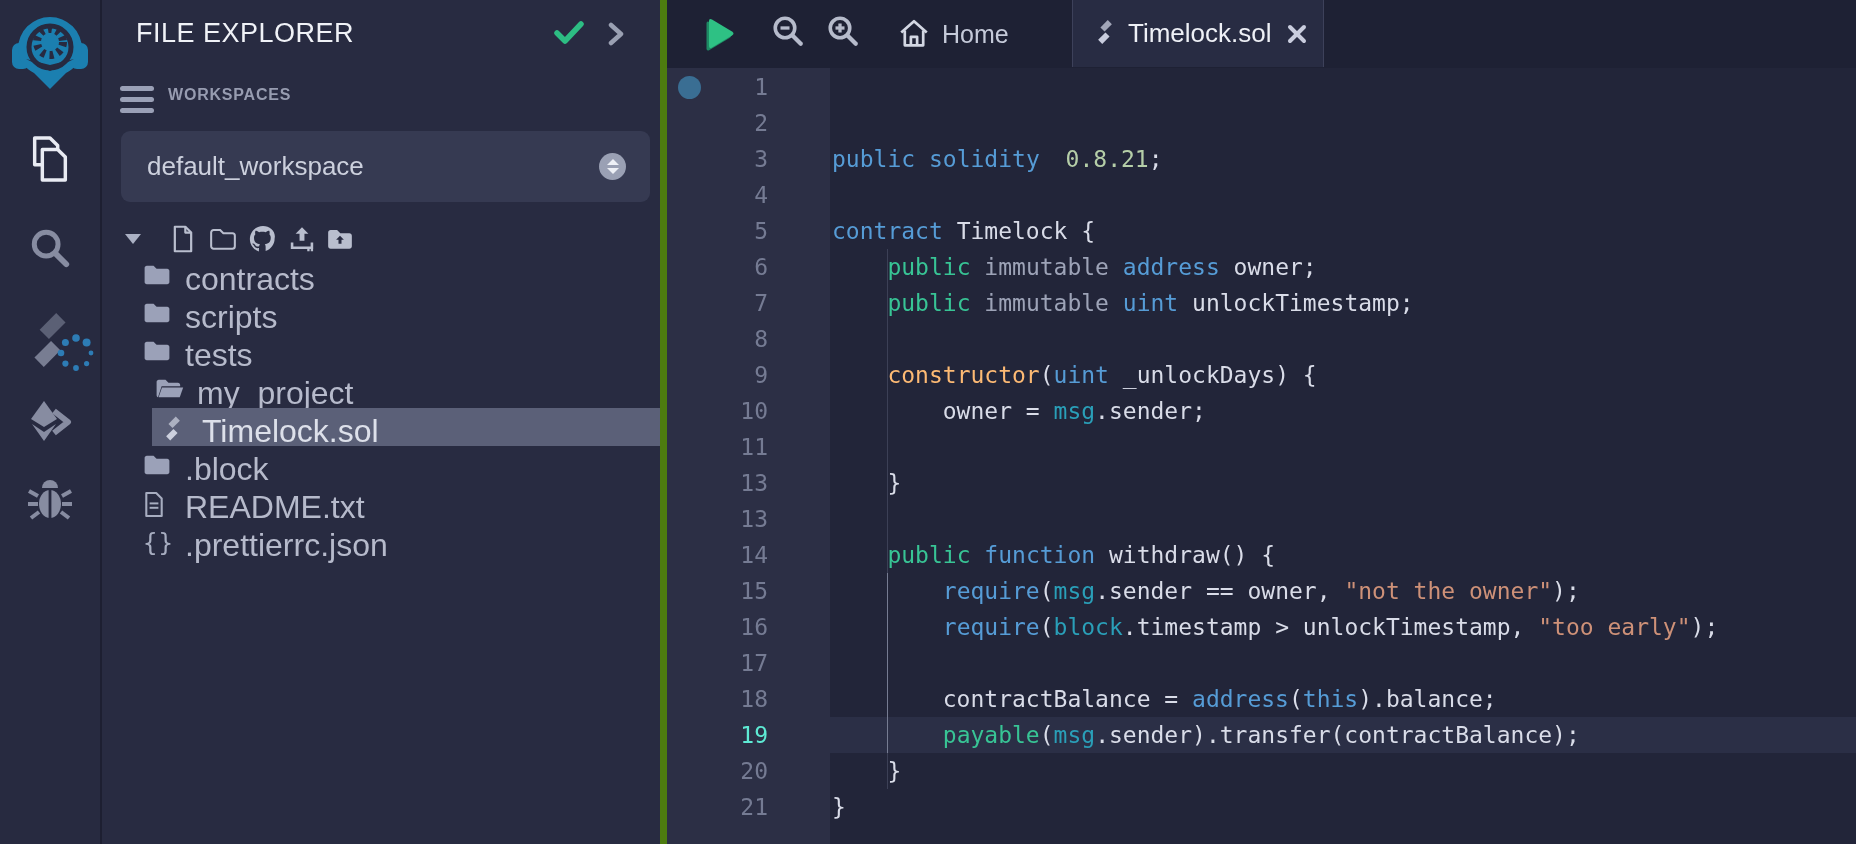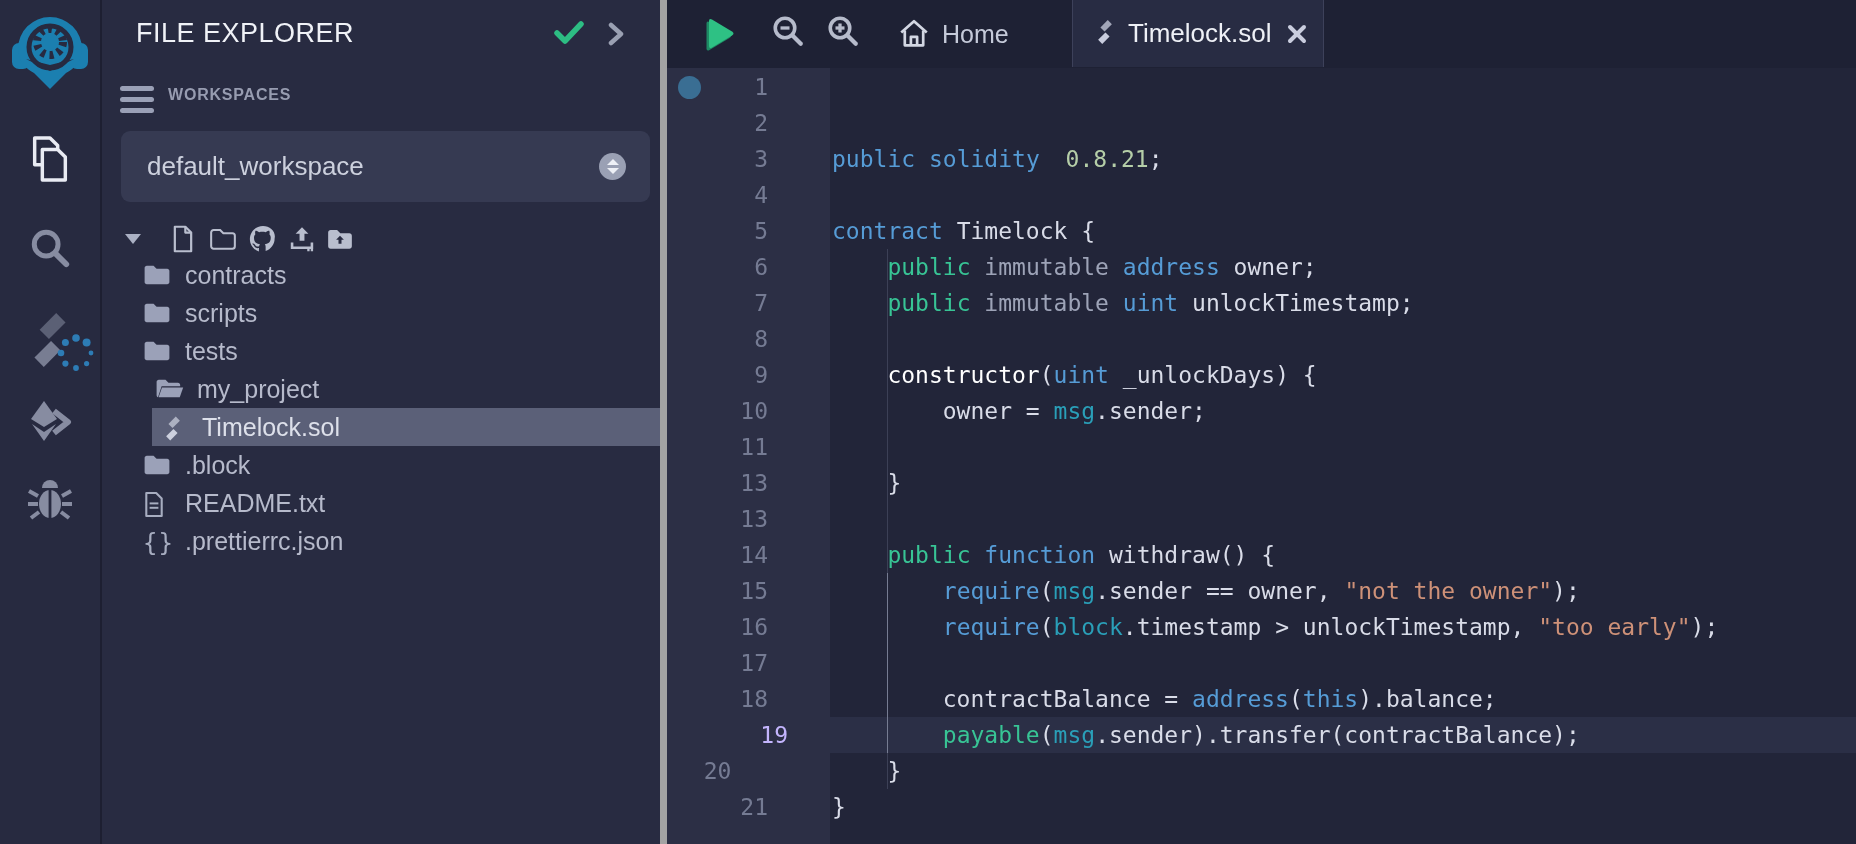--- a/index.html
+++ b/index.html
@@ -48,56 +48,56 @@
   #tt-caret{left:18px;width:26px;}
   #tt-newfile{left:66px;width:30px;}
   #tt-newfolder{left:105px;width:32px;}
   #tt-github{left:144px;width:34px;}
   #tt-upload{left:184px;width:32px;}
   #tt-upfolder{left:222px;width:32px;}
 
   #file-tree{position:absolute;left:0;top:257px;width:100%;}
   .tree-row{position:absolute;left:0;width:558px;height:38px;cursor:pointer;}
   .tree-row .ticon{position:absolute;top:6px;width:28px;height:26px;}
-  .tree-row .tlabel{position:absolute;top:4px;font-size:25px;color:#b6bacb;white-space:nowrap;}
+  .tree-row .tlabel{position:absolute;top:4px;font-size:32px;color:#b6bacb;white-space:nowrap;}
   .tree-row.selected .sel-bg{position:absolute;left:50px;top:-1px;width:508px;height:38px;background:#5b6078;}
   .tree-row.selected .tlabel{color:#dde0ea;}
 
   
   #editor{position:absolute;left:660px;top:0;width:960px;height:844px;background:#222539;
-          border-left:7px solid #a3a3a3;box-sizing:border-box;}
+          border-left:7px solid #4d7c0f;box-sizing:border-box;}
   #tabbar{position:absolute;left:0;top:0;width:1189px;height:68px;background:#1e2134;}
   #play-btn{position:absolute;left:33px;top:14px;width:40px;height:40px;cursor:pointer;}
   #zoom-out-btn{position:absolute;left:103px;top:13px;width:40px;height:40px;cursor:pointer;}
   #zoom-in-btn{position:absolute;left:158px;top:13px;width:40px;height:40px;cursor:pointer;}
   #home-tab{position:absolute;left:230px;top:0;height:68px;display:flex;align-items:center;gap:11px;cursor:pointer;}
   #home-label{font-size:25px;color:#c5cad9;}
   #file-tab{position:absolute;left:405px;top:0;width:250px;height:67px;background:#282c43;
             border-left:1px solid #3d415a;border-right:1px solid #3d415a;
             display:flex;align-items:center;cursor:pointer;}
   #tab-sol-icon{margin-left:21px;}
   #tab-label{margin-left:12px;font-size:26px;color:#eef0f6;}
   #tab-close{margin-left:14px;display:flex;align-items:center;}
 
   #gutter{position:absolute;left:0;top:68px;width:163px;height:776px;background:#2c2f45;}
   #breakpoint-dot{position:absolute;left:11px;top:8px;width:23px;height:23px;border-radius:50%;
                   background:#3a6e93;cursor:pointer;}
   .gut-num{position:absolute;left:0;width:101px;height:36px;line-height:36px;text-align:right;
            font-family:"DejaVu Sans Mono",monospace;font-size:23px;color:#757b93;}
-  .gut-num.active{color:#c4b5fd;padding-left:20px;}
+  .gut-num.active{color:#5eead4;}
 
   #code-area{position:absolute;left:163px;top:68px;width:1026px;height:776px;cursor:text;}
   #active-line-bg{position:absolute;left:0;top:649px;width:1026px;height:36px;background:#2b2f46;}
   .indent-guide{position:absolute;width:1px;background:#3c4056;}
   #guide-dim{left:57px;top:181px;height:540px;}
   #guide-active{left:57px;top:505px;height:180px;background:#767c92;}
   .code-line{position:absolute;left:2px;height:36px;line-height:36px;white-space:pre;
              font-family:"DejaVu Sans Mono",monospace;font-size:23px;color:#d9dce8;}
   .cm{color:#7d9e5f;} .kw{color:#569cd6;} .kg{color:#38c495;} .gr{color:#9da3b7;}
-  .kp{color:#ffffff;} .kt{color:#2a9fb8;} .num{color:#b5cea8;margin-left:12px;} .str{color:#ce9178;} .pl{color:#d9dce8;}
+  .kp{color:#fdba74;} .kt{color:#2a9fb8;} .num{color:#b5cea8;margin-left:12px;} .str{color:#ce9178;} .pl{color:#d9dce8;}
 </style>
 </head>
 <body>
 
 <div id="root">
 
   <div id="icon-sidebar">
     <div id="logo" class="side-icon">
       <svg width="80" height="82" viewBox="0 0 40 41">
         <rect x="1" y="16" width="9" height="13" rx="3.5" fill="#1b7fb0"></rect>
@@ -347,21 +347,21 @@
         <div class="gut-num" style="top: 325px;">10</div>
         <div class="gut-num" style="top: 361px;">11</div>
         <div class="gut-num" style="top: 397px;">13</div>
         <div class="gut-num" style="top: 433px;">13</div>
         <div class="gut-num" style="top: 469px;">14</div>
         <div class="gut-num" style="top: 505px;">15</div>
         <div class="gut-num" style="top: 541px;">16</div>
         <div class="gut-num" style="top: 577px;">17</div>
         <div class="gut-num" style="top: 613px;">18</div>
         <div class="gut-num active" style="top: 649px;">19</div>
-        <div class="gut-num" style="top: 685px; text-align: center;">20</div>
+        <div class="gut-num" style="top: 685px;">20</div>
         <div class="gut-num" style="top: 721px;">21</div>
       </div>
 
     <div id="code-area">
       <div id="active-line-bg"></div>
       <div id="guide-dim" class="indent-guide"></div>
       <div id="guide-active" class="indent-guide"></div>
         <div class="code-line" style="top: 37px;"></div>
         <div class="code-line" style="top: 73px;"><span class="kw">public</span><span class="pl"> </span><span class="kw">solidity</span><span class="pl"> </span><span class="num">0.8.21</span><span class="pl">;</span></div>
         <div class="code-line" style="top: 109px;"></div>

